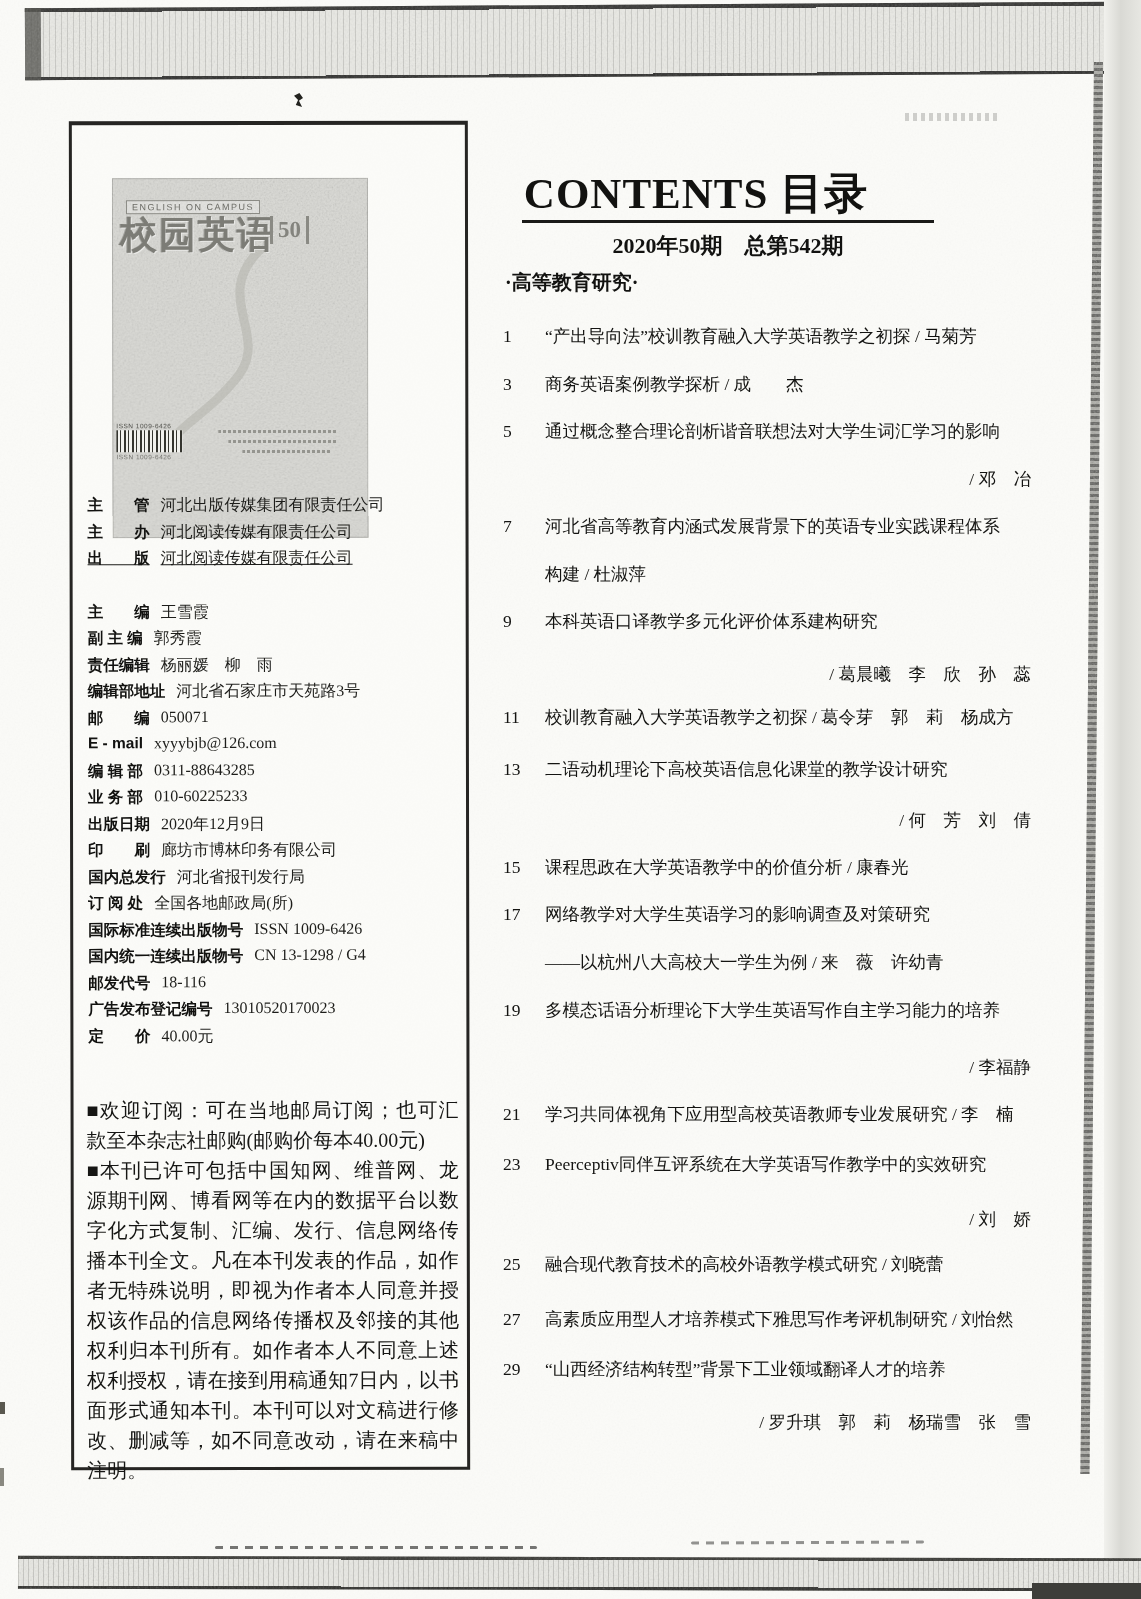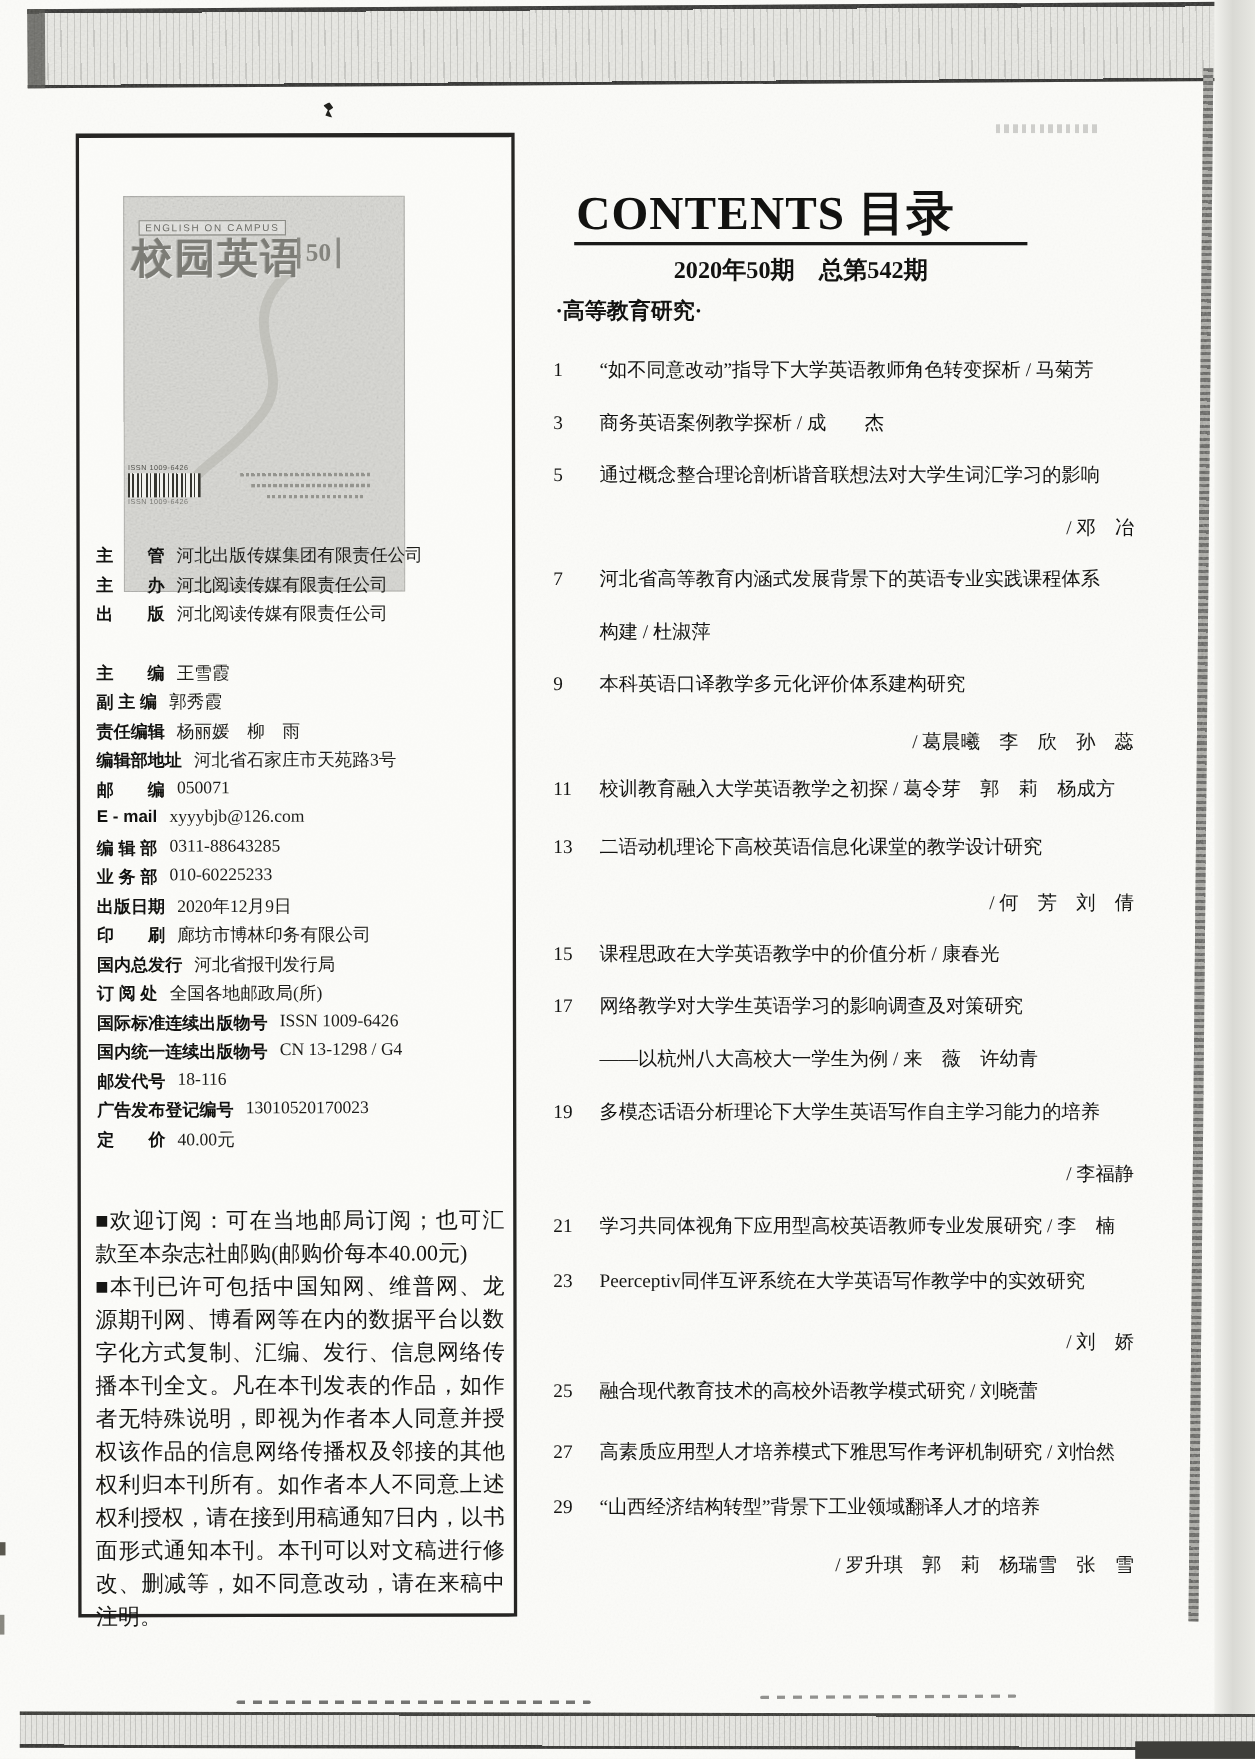--- a/index.html
+++ b/index.html
@@ -75,21 +75,21 @@
   .barcode{width:66px;height:22px;margin:1px 0;background:
     repeating-linear-gradient(90deg,#35352f 0 2px,rgba(0,0,0,0) 2px 4px,#35352f 4px 5px,rgba(0,0,0,0) 5px 8px),#f2f2ee;}
   .fine-print{position:absolute;left:106px;top:252px;width:118px;}
   .fine-print>div{height:3px;margin-bottom:7px;opacity:.8;
     background:repeating-linear-gradient(90deg,#85857f 0 3px,rgba(0,0,0,0) 3px 5px);}
   .fine-print>div:nth-child(2){width:108px;margin-left:10px;}
   .fine-print>div:nth-child(3){width:88px;margin-left:24px;}
   
   .pub-info{position:absolute;left:15px;top:370px;width:366px;}
   .pub-row{display:flex;align-items:flex-start;height:26.5px;white-space:nowrap;}
-  .pub-row:nth-child(3){margin-bottom:27px;}
+  .pub-row:nth-child(3){margin-bottom:27px;text-decoration:underline;}
   .pub-label{
     font-family:"Liberation Sans","DejaVu Sans",sans-serif;font-weight:700;
     font-size:15.5px;color:#121210;margin-right:11px;white-space:pre;flex:none;
   }
   .pub-value{font-size:16px;color:#1d1d1a;white-space:pre;}
   
   .notices{position:absolute;left:13px;top:970px;width:372px;font-size:20px;line-height:30px;
     text-align:justify;color:#161614;}
   .notices p{margin:0;}
   
@@ -270,21 +270,21 @@
     </div>
   </div>
 
   <div class="toc-title">CONTENTS 目录</div>
   <div class="toc-rule"></div>
   <div class="toc-issue">2020年50期　总第542期</div>
   <div class="toc-section">·高等教育研究·</div>
   <div class="toc-list">
       <div class="toc-line entry" style="top: 324px;">
         <span class="num">1</span>
-        <span class="txt">“如不同意改动”指导下大学英语教师角色转变探析 / 马菊芳</span>
+        <span class="txt">“产出导向法”校训教育融入大学英语教学之初探 / 马菊芳</span>
       </div>
       <div class="toc-line entry" style="top: 372px;">
         <span class="num">3</span>
         <span class="txt">商务英语案例教学探析 / 成　　杰</span>
       </div>
       <div class="toc-line entry" style="top: 419px;">
         <span class="num">5</span>
         <span class="txt">通过概念整合理论剖析谐音联想法对大学生词汇学习的影响</span>
       </div>
       <div class="toc-line authors" style="top: 467px;">

